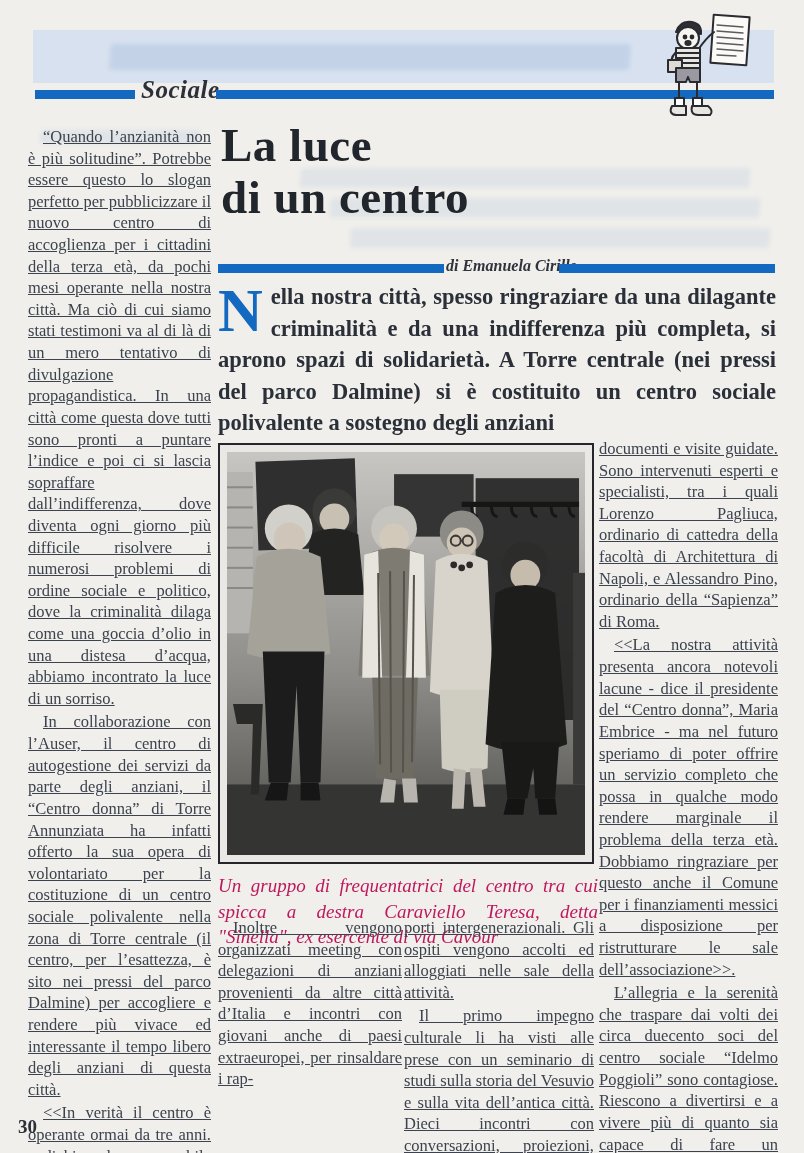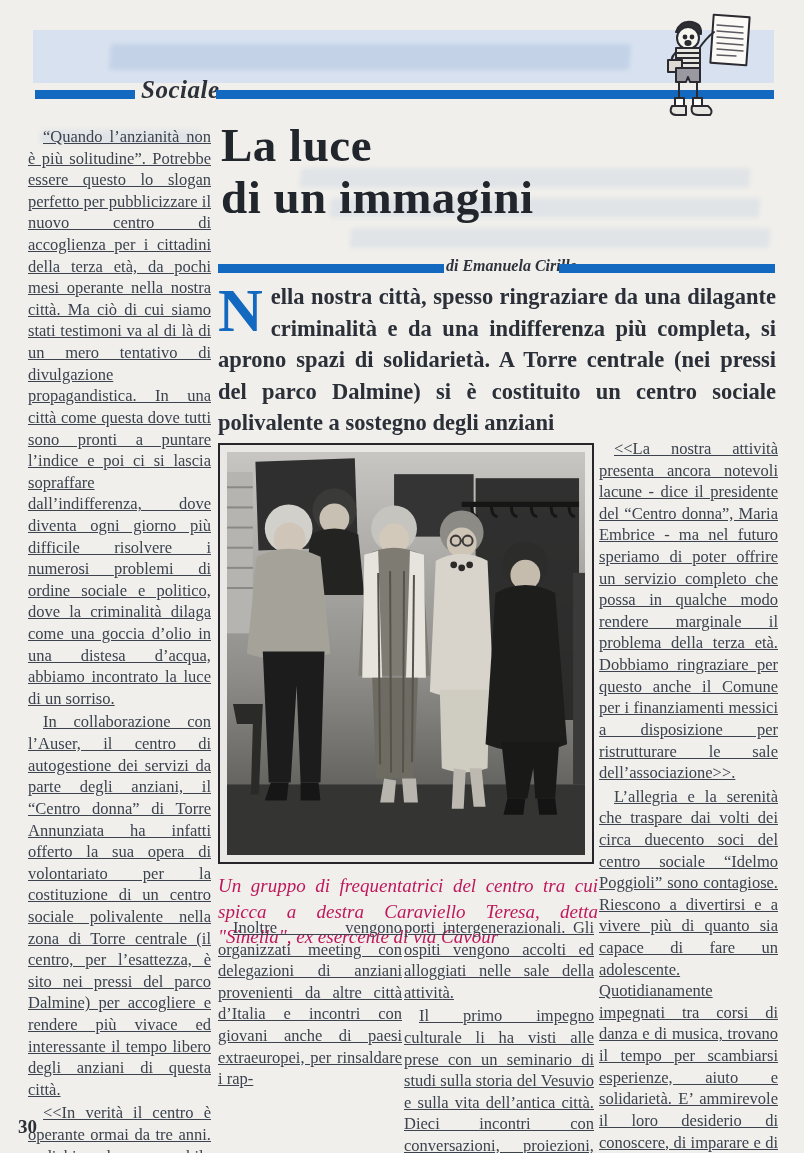--- a/index.html
+++ b/index.html
@@ -124,21 +124,21 @@
         <rect x="47" y="88" width="9" height="8" fill="#fff"></rect>
 
         <path d="M26 96 q-4 8 4 9 h10 v-9 z" fill="#e8e6e0"></path>
         <path d="M46 96 q-2 9 6 9 h12 q4 -4 -2 -9 z" fill="#e8e6e0"></path>
       </g>
     </svg>
   </div>
 
   <div class="headline">
     <div>La luce</div>
-    <div>di un immagini</div>
+    <div>di un centro</div>
   </div>
 
   <div class="byline-row">
     <div class="rule byline-rule-l"></div>
     <span class="byline-text">di Emanuela Cirillo</span>
     <div class="rule byline-rule-r"></div>
   </div>
 
   <div class="lead">
     <span class="dropcap">N</span><span>ella nostra città, spesso ringraziare da una dilagante criminalità e da una indifferenza più completa, si aprono spazi di solidarietà. A Torre centrale (nei pressi del parco Dalmine) si è costituito un centro sociale polivalente a sostegno degli anziani</span>
@@ -262,19 +262,20 @@
   <div class="col col-2">
     <p>Inoltre vengono organizzati meeting con delegazioni di anziani provenienti da altre città d’Italia e incontri con giovani anche di paesi extraeuropei, per rinsaldare i rap-</p>
   </div>
 
   <div class="col col-3">
     <p class="cont">porti intergenerazionali. Gli ospiti vengono accolti ed alloggiati nelle sale della attività.</p>
     <p>Il primo impegno culturale li ha visti alle prese con un seminario di studi sulla storia del Vesuvio e sulla vita dell’antica città. Dieci incontri con conversazioni, proiezioni, presentazioni di immagini e</p>
   </div>
 
   <div class="col col-4">
+    <p class="cont">documenti e visite guidate. Sono intervenuti esperti e specialisti, tra i quali Lorenzo Pagliuca, ordinario di cattedra della facoltà di Architettura di Napoli, e Alessandro Pino, ordinario della “Sapienza” di Roma.</p>
     <p>&lt;&lt;La nostra attività presenta ancora notevoli lacune - dice il presidente del “Centro donna”, Maria Embrice - ma nel futuro speriamo di poter offrire un servizio completo che possa in qualche modo rendere marginale il problema della terza età. Dobbiamo ringraziare per questo anche il Comune per i finanziamenti messici a disposizione per ristrutturare le sale dell’associazione&gt;&gt;.</p>
     <p>L’allegria e la serenità che traspare dai volti dei circa duecento soci del centro sociale “Idelmo Poggioli” sono contagiose. Riescono a divertirsi e a vivere più di quanto sia capace di fare un adolescente. Quotidianamente impegnati tra corsi di danza e di musica, trovano il tempo per scambiarsi esperienze, aiuto e solidarietà. E’ ammirevole il loro desiderio di conoscere, di imparare e di capire un mondo che non è più</p>
   </div>
 
   <div class="page-number">30</div>
 
 </div>
 
 </body></html>

